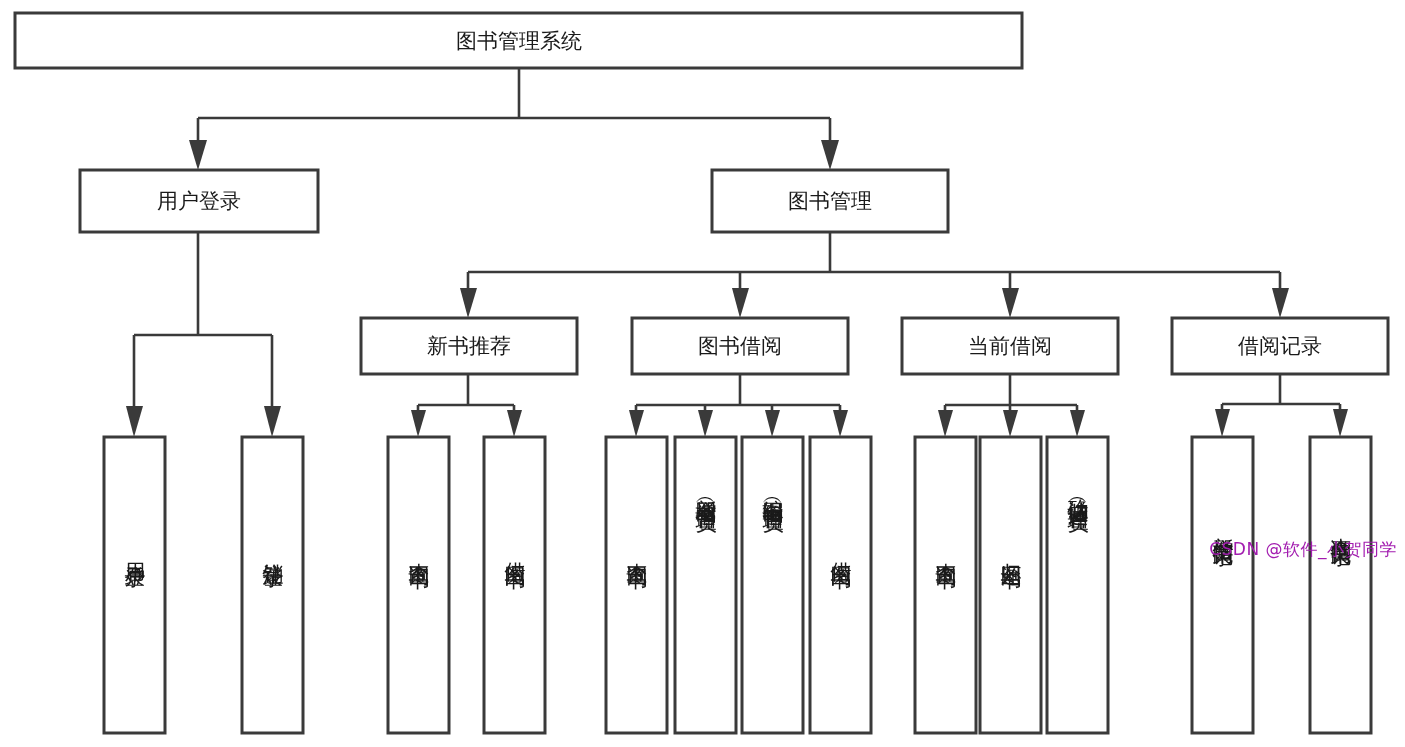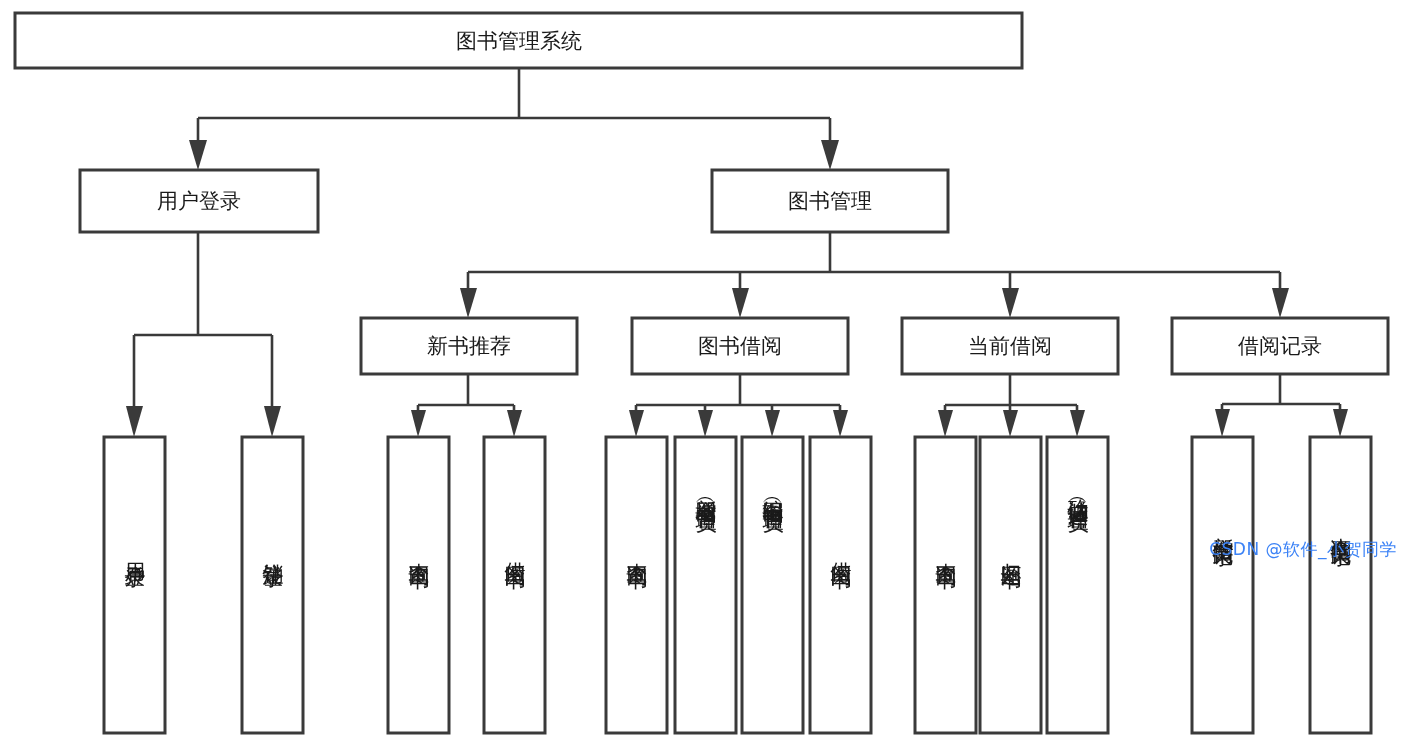--- a/index.html
+++ b/index.html
@@ -53,21 +53,21 @@
   }
   .node-label.vert {
     font-size: 21px;
   }
   .watermark {
     position: absolute;
     right: 8px;
     bottom: 6px;
     font-family: "DejaVu Sans", "Liberation Sans", sans-serif;
     font-size: 17px;
-    color: #3b82f6;
+    color: #a21caf;
     letter-spacing: 0.5px;
     white-space: nowrap;
     pointer-events: none;
   }
 </style>
 </head>
 <body>
 
 <div id="diagram-root">
   <svg class="flow" viewBox="0 0 1405 747" xmlns="http://www.w3.org/2000/svg">

